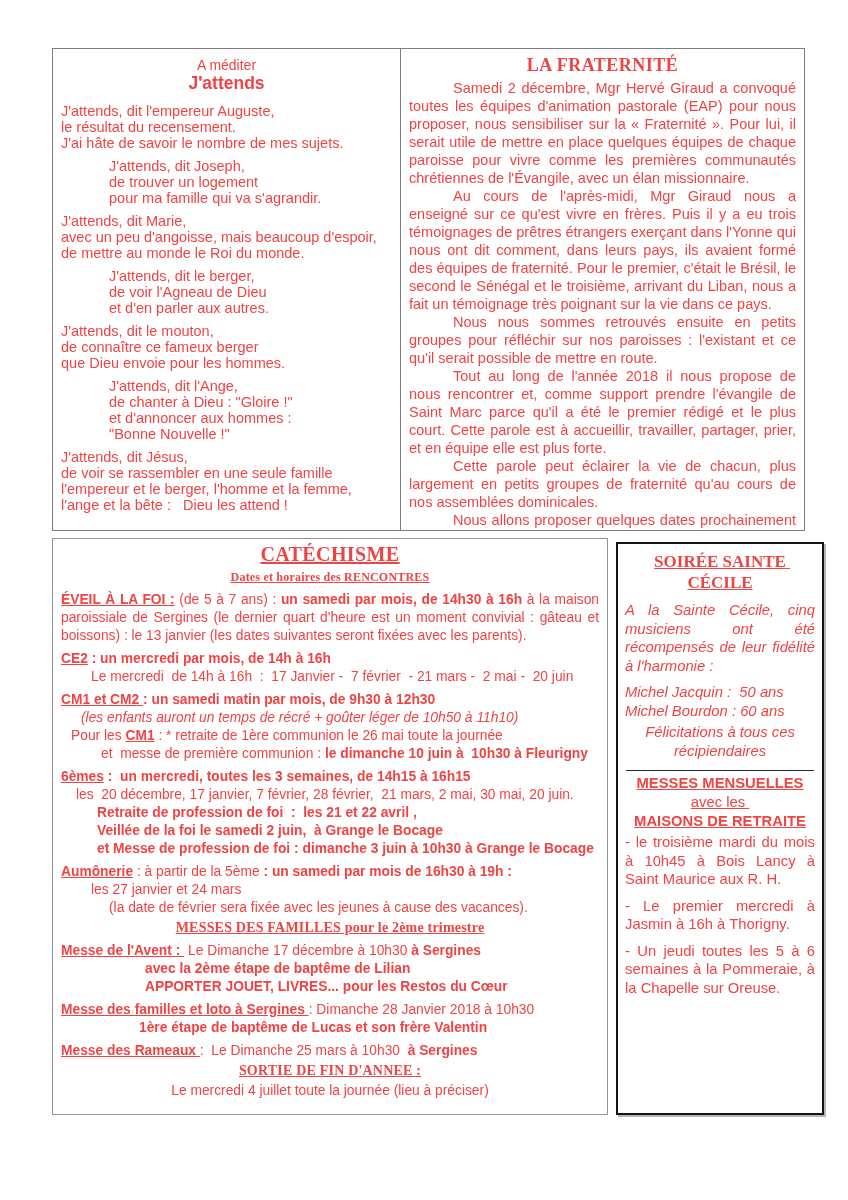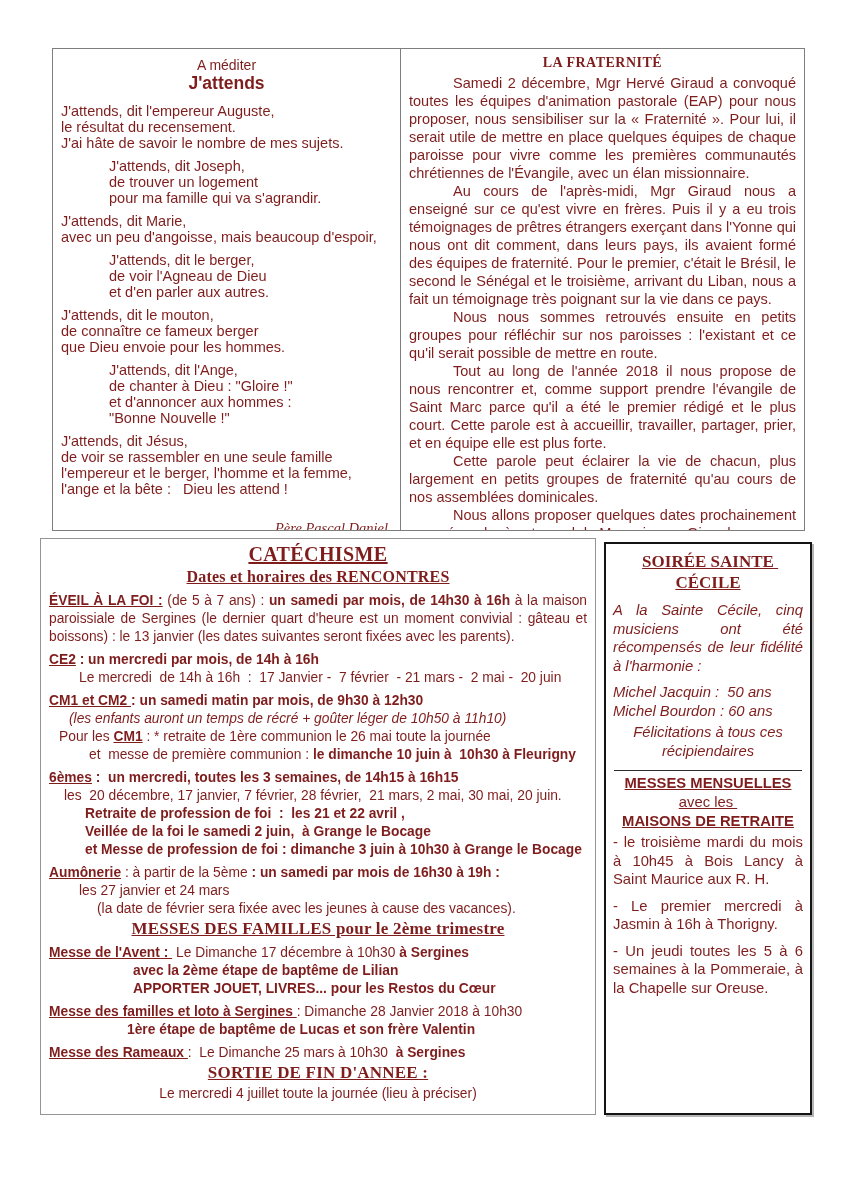--- a/index.html
+++ b/index.html
@@ -1,57 +1,57 @@
 <!DOCTYPE html>
 <html><head>
 <meta charset="utf-8">
 <style>
   html,body{margin:0;padding:0;background:#ffffff;}
   .page{position:relative;width:848px;height:1200px;background:#fff;
-        font-family:"Liberation Sans",sans-serif;color:#7f1d1d;overflow:hidden;}
+        font-family:"Liberation Sans",sans-serif;color:#ef4444;overflow:hidden;}
   *, *:before, *:after{box-sizing:border-box;}
 
   
   .b{font-weight:700}
   .u{text-decoration:underline}
   .i{font-style:italic}
   .bi{font-weight:400;font-style:italic}
   .serif{font-family:"Liberation Serif",serif}
   .h1{font-size:20px;letter-spacing:.4px}
-  .h2{font-size:16px;letter-spacing:.2px}
-  .h3{font-size:17px;letter-spacing:.2px}
+  .h2{font-size:12px;letter-spacing:.2px}
+  .h3{font-size:14px;letter-spacing:.2px}
   .h4{font-size:17px;line-height:21px}
   .center{text-align:center}
   .right{text-align:right}
   .ln{white-space:pre-wrap;}
   .just{text-align:justify;white-space:normal;}
   .ind8{padding-left:8px}.ind10{padding-left:10px}.ind15{padding-left:15px}
   .ind20{padding-left:20px}.ind30{padding-left:30px}.ind36{padding-left:36px}
   .ind40{padding-left:40px}.ind48{padding-left:48px}.ind78{padding-left:78px}
   .ind84{padding-left:84px}
   .mt2{margin-top:2px}.mt4{margin-top:4px}.mt6{margin-top:6px}.mt8{margin-top:8px}
 
   
   .top-row{position:absolute;left:52px;top:48px;display:flex;}
-  .bottom-row{position:absolute;left:40px;top:538px;display:flex;}
+  .bottom-row{position:absolute;left:52px;top:538px;display:flex;}
 
   
   .poem-box{width:348px;height:483px;border:1px solid #7e7e7e;border-right:none;
             padding:5px 8px;overflow:hidden;font-size:14.5px;}
   .poem-box .ln{line-height:16px;}
   .kicker{font-size:14px;text-align:center;margin-top:3px;}
   .poem-title{font-size:17.5px;font-weight:700;text-align:center;margin:0 0 9px;}
   .stanza{margin-bottom:7px;}
   .sind{padding-left:48px;}
   .sig{font-style:italic;font-size:14.5px;text-align:right;margin-top:23px;padding-right:4px;font-family:Liberation Serif, serif;}
 
   
   .frat-box{width:405px;height:483px;border:1px solid #7e7e7e;
             padding:4px 8px;overflow:hidden;font-size:14.5px;}
-  .frat-title{font-family:"Liberation Serif",serif;font-weight:700;font-size:14px;
+  .frat-title{font-family:"Liberation Serif",serif;font-weight:700;font-size:18px;
               letter-spacing:.5px;text-align:center;margin:2px 0 3px;}
   .frat-box .ln{line-height:18px;}
   .find{text-indent:44px;}
 
   
   .cat-box{width:556px;height:577px;border:1px solid #949494;
            padding:4px 8px 0;overflow:hidden;font-size:13.8px;}
   .cat-box .ln{line-height:18px;}
   .entry{margin-top:5px;}
   .blk.center{margin-top:2px;}
@@ -80,20 +80,21 @@
             <div class="ln "><span class="">J'ai hâte de savoir le nombre de mes sujets.</span></div>
           </div>
           <div class="blk stanza sind">
             <div class="ln "><span class="">J'attends, dit Joseph,</span></div>
             <div class="ln "><span class="">de trouver un logement</span></div>
             <div class="ln "><span class="">pour ma famille qui va s'agrandir.</span></div>
           </div>
           <div class="blk stanza">
             <div class="ln "><span class="">J'attends, dit Marie,</span></div>
             <div class="ln "><span class="">avec un peu d'angoisse, mais beaucoup d'espoir,</span></div>
+            <div class="ln "><span class="">de mettre au monde le Roi du monde.</span></div>
           </div>
           <div class="blk stanza sind">
             <div class="ln "><span class="">J'attends, dit le berger,</span></div>
             <div class="ln "><span class="">de voir l'Agneau de Dieu</span></div>
             <div class="ln "><span class="">et d'en parler aux autres.</span></div>
           </div>
           <div class="blk stanza">
             <div class="ln "><span class="">J'attends, dit le mouton,</span></div>
             <div class="ln "><span class="">de connaître ce fameux berger</span></div>
             <div class="ln "><span class="">que Dieu envoie pour les hommes.</span></div>

